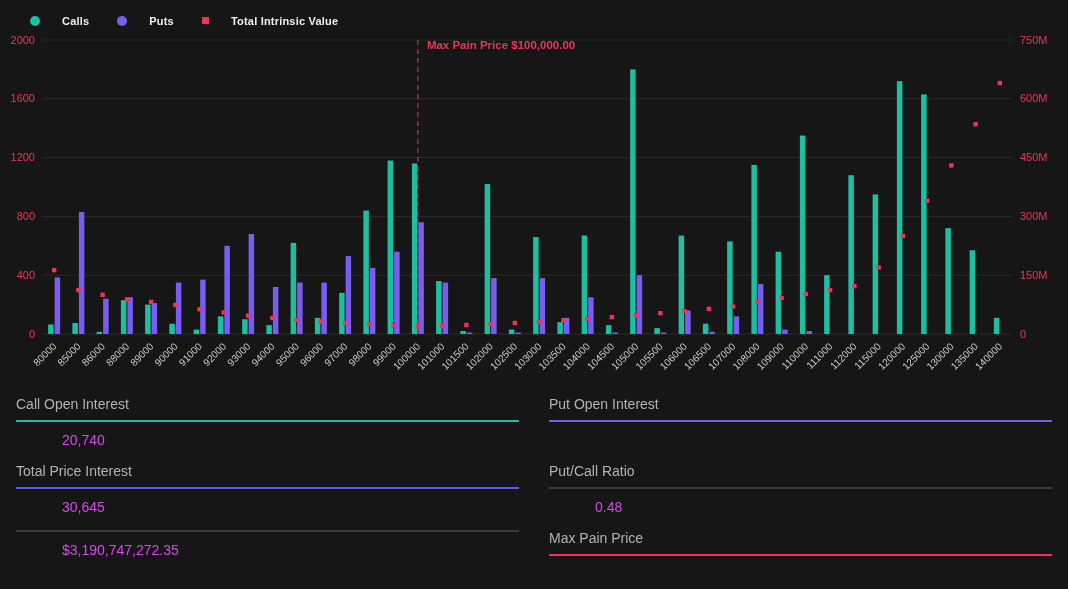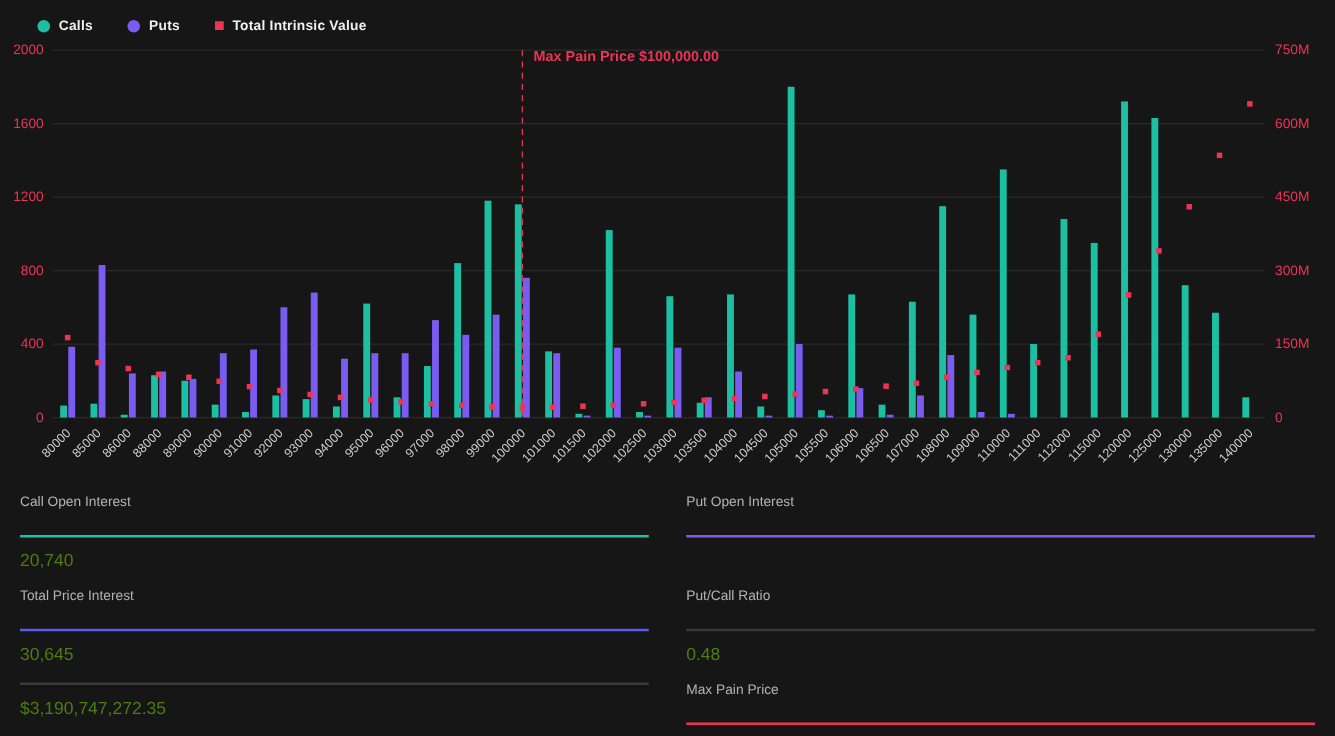--- a/index.html
+++ b/index.html
@@ -10,39 +10,39 @@
     color: #fff;
     font-family: "Liberation Sans", sans-serif;
     overflow: hidden;
   }
   .legend {
     display: flex; align-items: center;
     gap: 28px;
     padding: 11px 0 2px 30px;
     height: 32px;
   }
-  .legend-item { display: flex; align-items: center; gap: 7px; cursor: pointer; }
+  .legend-item { display: flex; align-items: center; gap: 22px; cursor: pointer; }
   .swatch { display: inline-block; }
   .swatch.circle { width: 10px; height: 10px; border-radius: 50%; }
   .swatch.square { width: 7px; height: 7px; }
   .legend-label { font-size: 11px; font-weight: 700; color: #efefef; letter-spacing: .2px; }
 
   .chart-area { width: 1068px; height: 348px; }
   .chart-area svg { display: block; }
 
   .stats-grid {
     display: grid;
     grid-template-columns: 1fr 1fr;
     column-gap: 30px;
     padding: 4px 16px 0 16px;
   }
   .stat-cell { padding-top: 12px; }
-  .stat-label { font-size: 11px; color: #b3b3b3; padding-bottom: 20px; }
+  .stat-label { font-size: 14px; color: #b3b3b3; padding-bottom: 8px; }
   .stat-underline { height: 2px; width: 100%; background: #3a3a3a; }
-  .stat-value { font-size: 14px; color: #4d7c0f; padding-top: 10px; padding-bottom: 3px; }
+  .stat-value { font-size: 14px; color: #d946ef; padding-top: 10px; padding-bottom: 3px; margin-left: 46px; }
 </style>
 </head>
 <body>
 
 <div class="app">
 
   <div class="legend">
     <div class="legend-item">
       <span class="swatch circle" style="background: rgb(29, 191, 163);"></span>
       <span class="legend-label">Calls</span>

